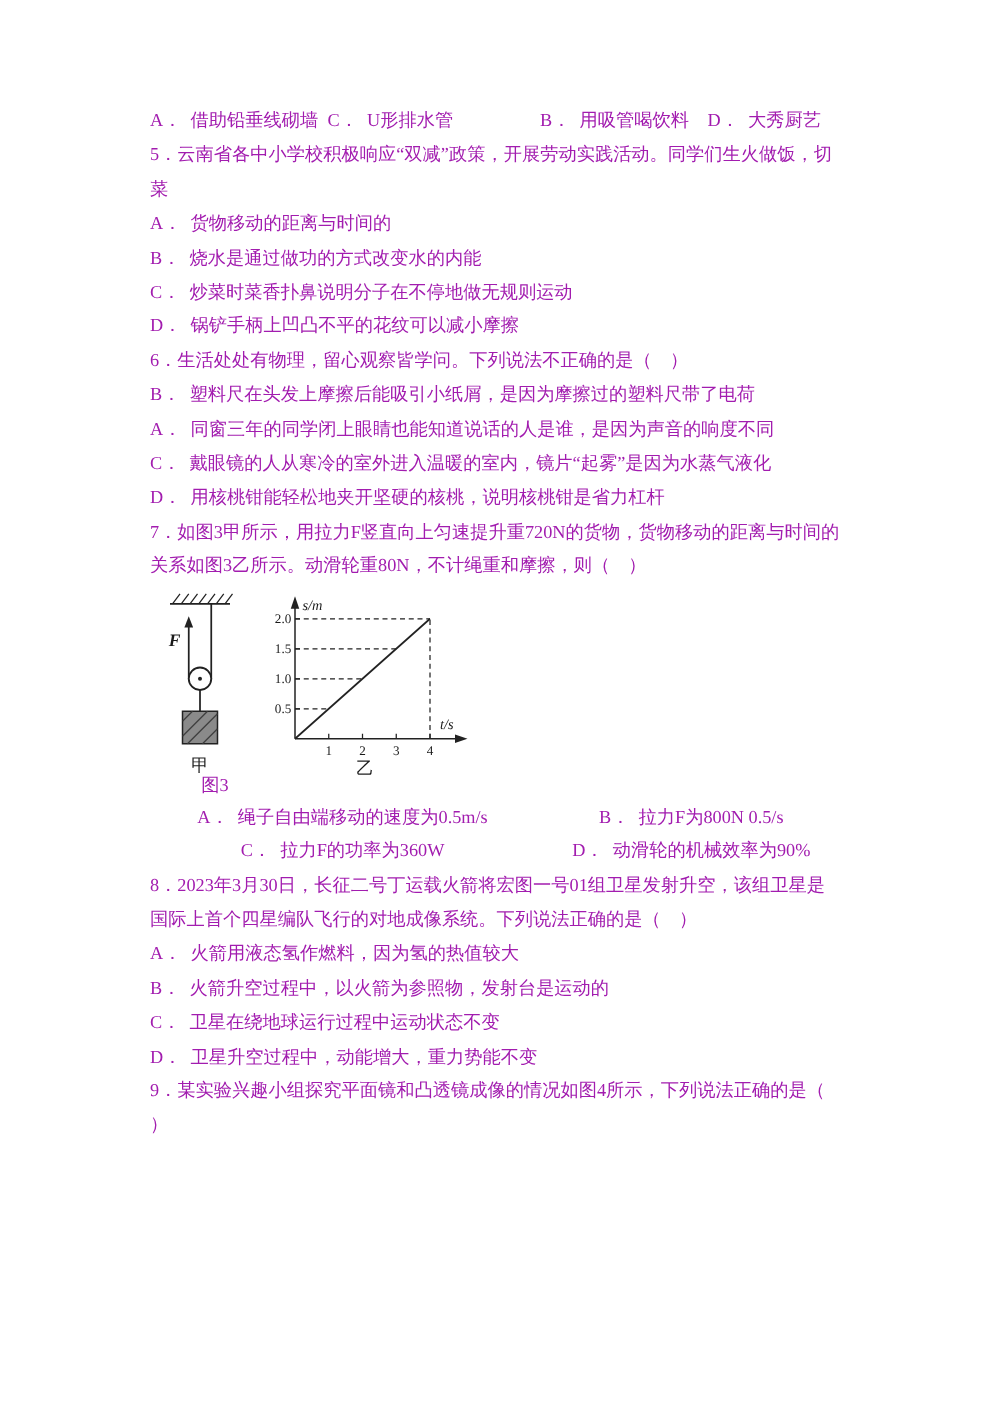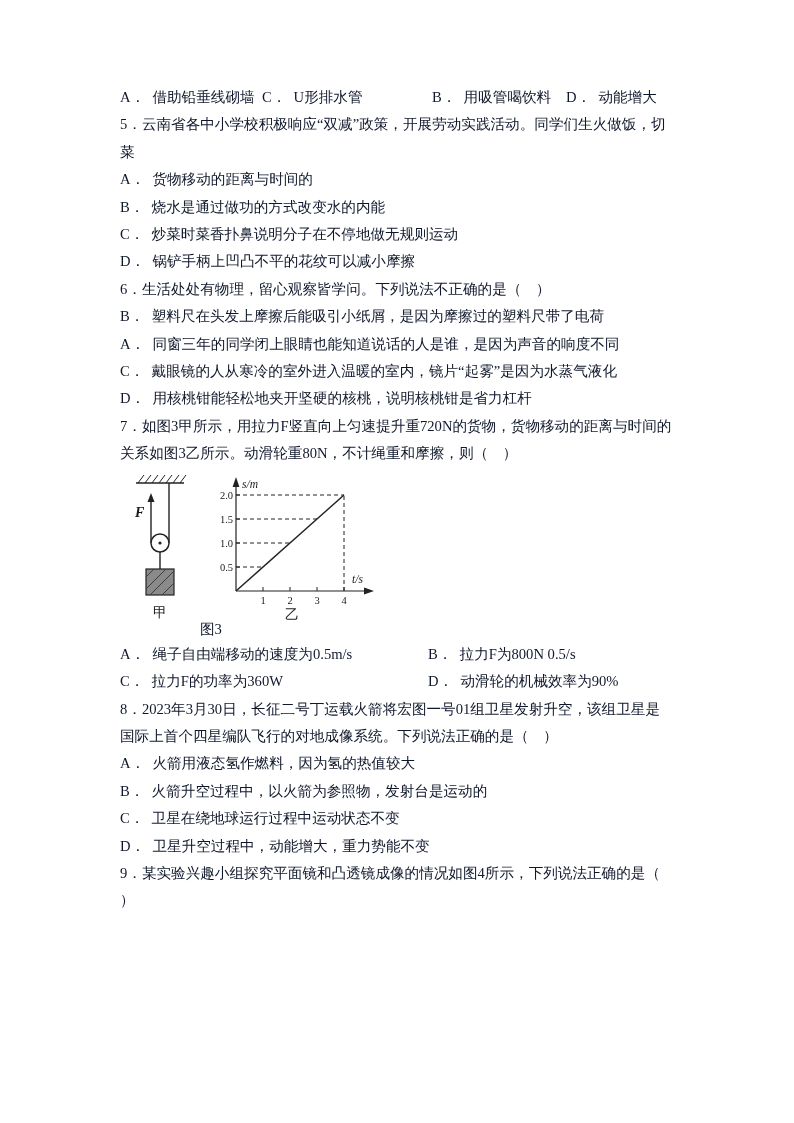--- a/index.html
+++ b/index.html
@@ -1,51 +1,51 @@
 <!DOCTYPE html>
 <html><head>
 <meta charset="utf-8">
 <style>
   * { box-sizing: border-box; }
   html, body { margin: 0; padding: 0; }
   body { width: 794px; height: 1123px; background: #ffffff; }
   .page {
     width: 794px; height: 1123px; background: #ffffff;
     font-family: "Liberation Serif", "DejaVu Serif", serif;
-    color: #0f172a; overflow: hidden;
+    color: #a21caf; overflow: hidden;
   }
   .content { padding: 84px 116px 0 120px; }
   p.ln {
     margin: 0; font-size: 14.6px; line-height: 27.4px;
     white-space: pre-wrap;
   }
   .row4 {
     display: grid; grid-template-columns: 142px 170px 134px auto;
     font-size: 14.6px; line-height: 27.4px; white-space: pre-wrap;
   }
   .row2 {
     display: grid; grid-template-columns: 308px auto;
-    font-size: 14.6px; line-height: 27.4px; white-space: pre-wrap;
+    font-size: 14.6px; line-height: 27.4px; white-space: pre-wrap; text-align: center;
   }
   .figure { margin: 3px 0 0 8px; }
   .fig-row { display: flex; align-items: flex-start; gap: 14px; }
-  .fig-caption { font-size: 14.6px; line-height: 20px; margin: -2px 0 2px 72px; }
+  .fig-caption { font-size: 14.6px; line-height: 20px; margin: -2px 0 2px 33px; }
   svg text { font-family: "Liberation Serif", "DejaVu Serif", serif; fill: #1a1a1a; }
 </style>
 </head>
 <body>
 
 <div class="page">
   <div class="content">
 
     <div class="row4">
       <span>A．  借助铅垂线砌墙</span>
       <span>C．  U形排水管</span>
       <span>B．  用吸管喝饮料</span>
-      <span>D．  动能增大</span>
+      <span>D．  大秀厨艺</span>
     </div>
 
     <p class="ln">5．云南省各中小学校积极响应“双减”政策，开展劳动实践活动。同学们生火做饭，切菜</p>
     <p class="ln">A．  货物移动的距离与时间的</p>
     <p class="ln">B．  烧水是通过做功的方式改变水的内能</p>
     <p class="ln">C．  炒菜时菜香扑鼻说明分子在不停地做无规则运动</p>
     <p class="ln">D．  锅铲手柄上凹凸不平的花纹可以减小摩擦</p>
 
     <p class="ln">6．生活处处有物理，留心观察皆学问。下列说法不正确的是（    ）</p>
     <p class="ln">B．  塑料尺在头发上摩擦后能吸引小纸屑，是因为摩擦过的塑料尺带了电荷</p>

